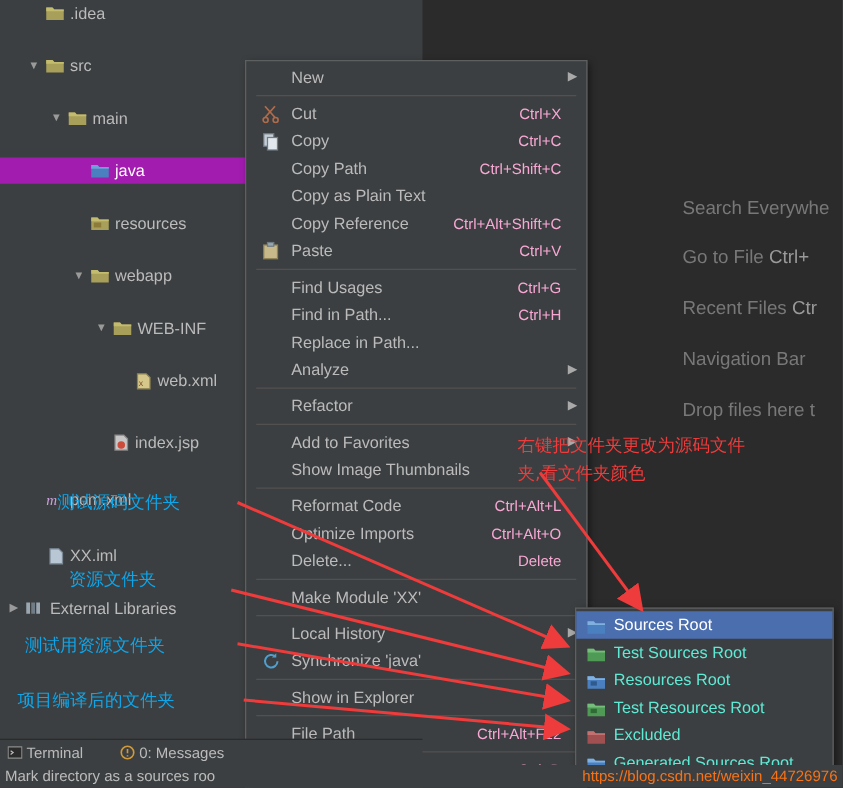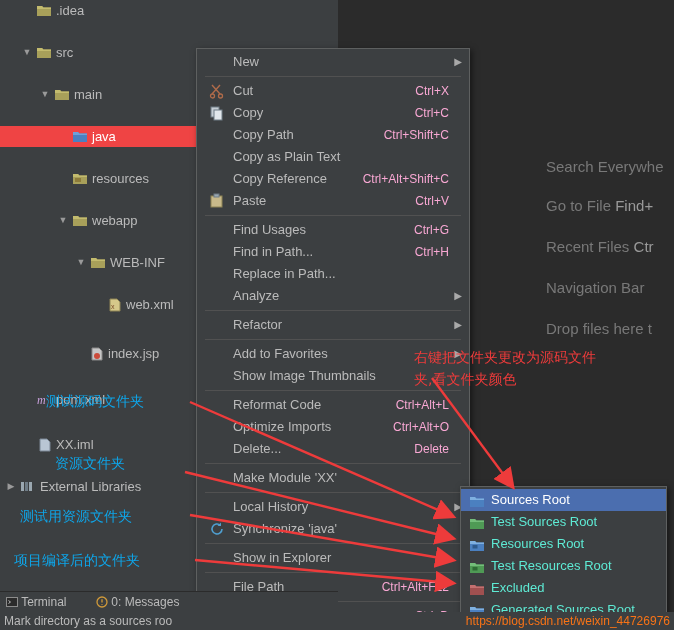--- a/index.html
+++ b/index.html
@@ -18,21 +18,21 @@
   .editor-bg{
     position:absolute;left:338px;top:0;width:336px;height:630px;
     background:#2b2b2b;
   }
   
   .tree{position:absolute;left:0;top:0;width:338px;}
   .tree-row{
     height:21px;line-height:21px;white-space:nowrap;
     position:relative;color:#bbbbbb;font-size:13px;
   }
-  .tree-row.sel{background:#ef4444;}
+  .tree-row.sel{background:#a21caf;}
   .arrow{
     position:absolute;width:10px;height:21px;line-height:21px;
     text-align:center;color:#9a9a9a;font-size:9px;
   }
   .ficon{position:absolute;width:16px;height:21px;}
   .ficon svg{position:absolute;top:4px;left:0;}
   .tlabel{position:absolute;}
   
   .ctx{
     position:absolute;left:196px;top:48px;width:272px;
@@ -233,21 +233,21 @@
     </span>
     <span class="tlabel" style="left:40px;">External Libraries</span>
   </div>
 </div>
 
 <div class="hintline" style="left:546px;top:158px;">
   <span>Search Everywhe</span>
 </div>
 <div class="hintline" style="left:546px;top:197px;">
   <span>Go to File</span>
-  <span class="key">Find+</span>
+  <span class="key">Ctrl+</span>
 </div>
 <div class="hintline" style="left:546px;top:238px;">
   <span>Recent Files</span>
   <span class="key">Ctr</span>
 </div>
 <div class="hintline" style="left:546px;top:279px;">
   <span>Navigation Bar</span>
 </div>
 <div class="hintline" style="left:546px;top:320px;">
   <span>Drop files here t</span>

